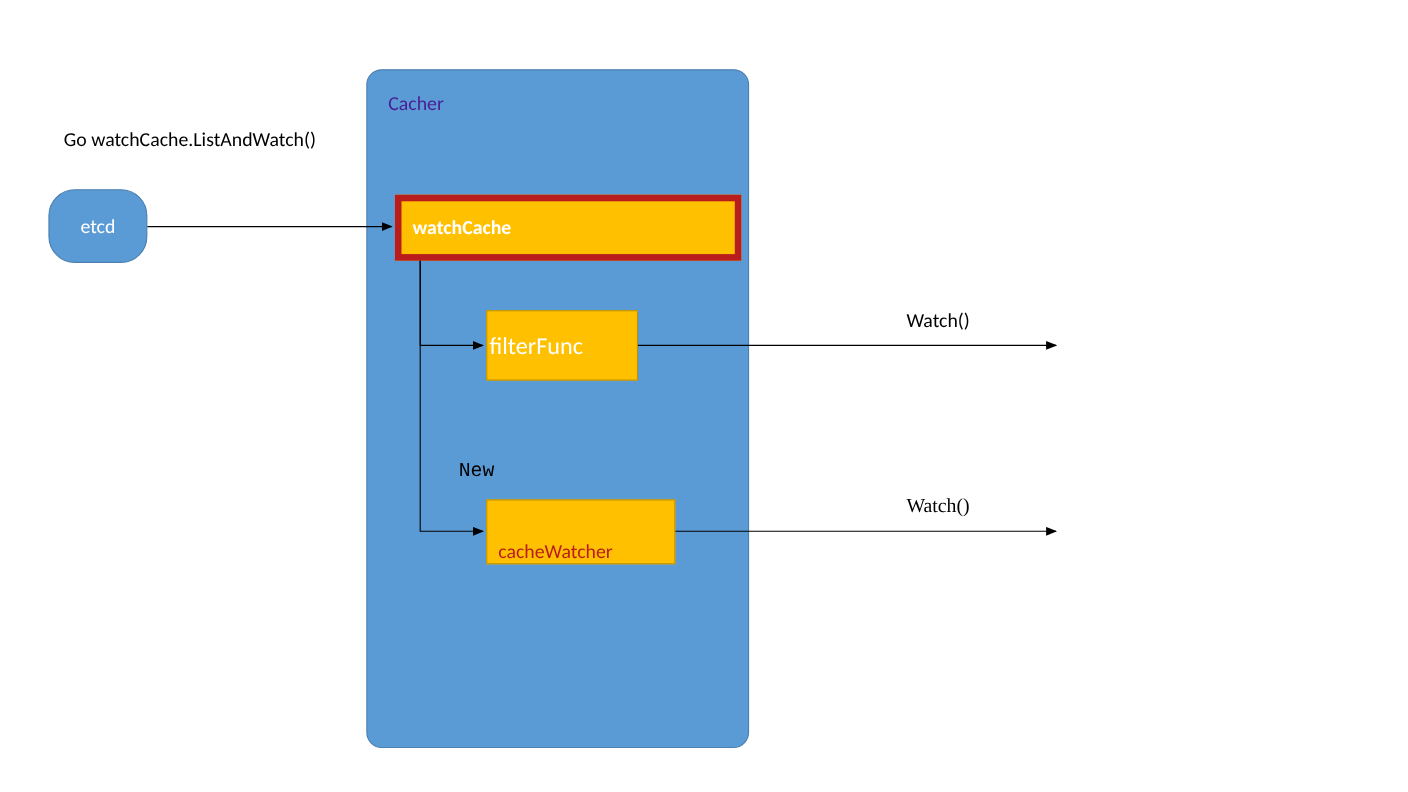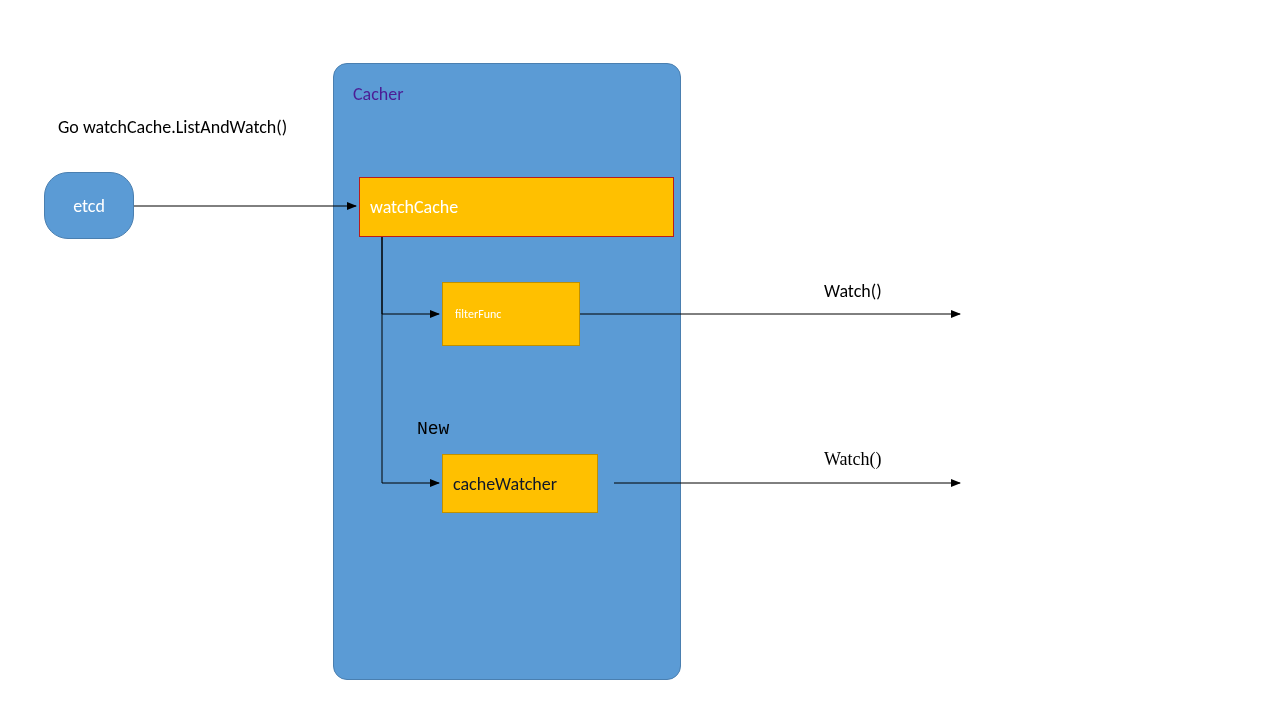--- a/index.html
+++ b/index.html
@@ -45,46 +45,48 @@
     top: 83px;
     font-size: 18px;
     color: #4c1d95;
   }
   .watchcache {
     left: 359px;
     top: 177px;
     width: 315px;
     height: 60px;
     background: #ffc000;
-    border: 1px solid #b91c1c;
+    border: 6px solid #b91c1c;
     color: #ffffff;
     font-size: 18px;
     padding-left: 10px;
+    font-weight: bold;
   }
   .filterfunc {
     left: 442px;
     top: 282px;
     width: 138px;
     height: 64px;
     background: #ffc000;
     border: 1px solid #bf9000;
     color: #ffffff;
-    font-size: 12px;
-    padding-left: 12px;
+    font-size: 22px;
+    padding-left: 2px;
   }
   .cachewatcher {
     left: 442px;
     top: 454px;
-    width: 156px;
+    width: 172px;
     height: 59px;
     background: #ffc000;
     border: 1px solid #bf9000;
-    color: #0f172a;
+    color: #b91c1c;
     font-size: 18px;
     padding-left: 10px;
+    align-items: flex-end;
   }
   .label {
     position: absolute;
     font-size: 18px;
     color: #000000;
   }
   .go-label { left: 58px; top: 116px; }
   .new-label { left: 417px; top: 419px; font-family: Liberation Mono, monospace; }
   .list-label { left: 824px; top: 280px; }
   .watch-label { left: 824px; top: 449px; font-family: Liberation Serif, serif; }

